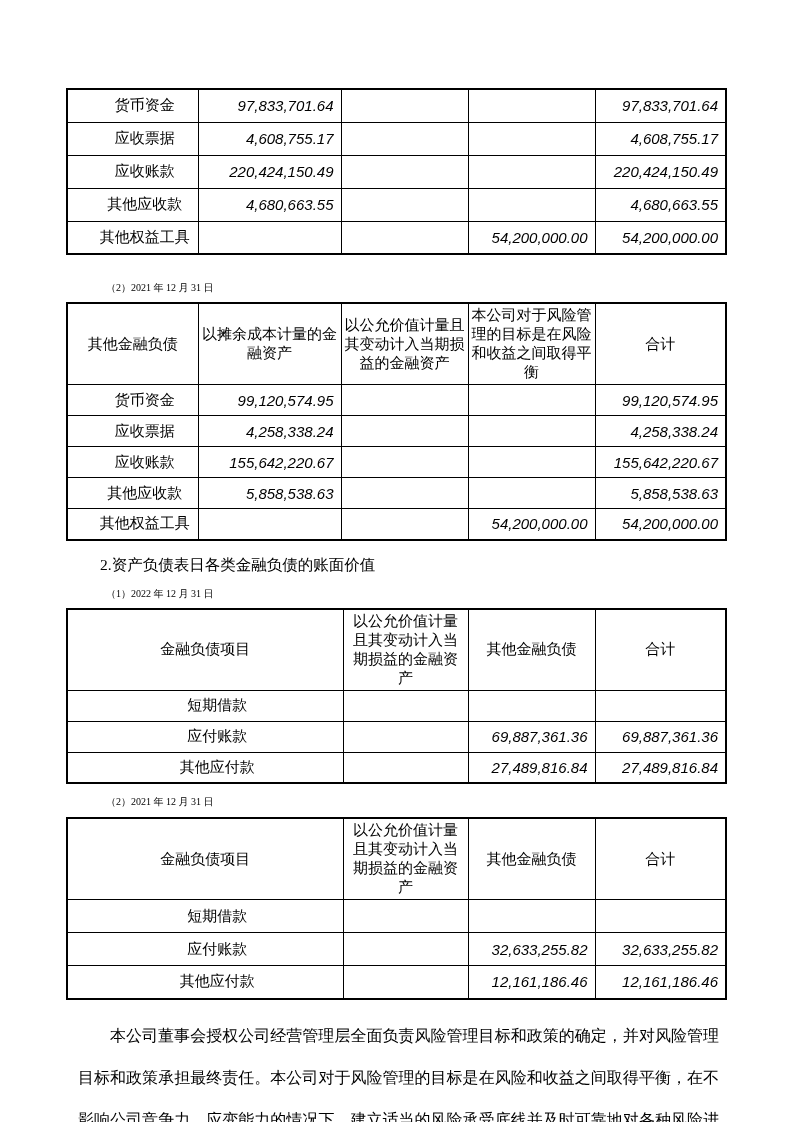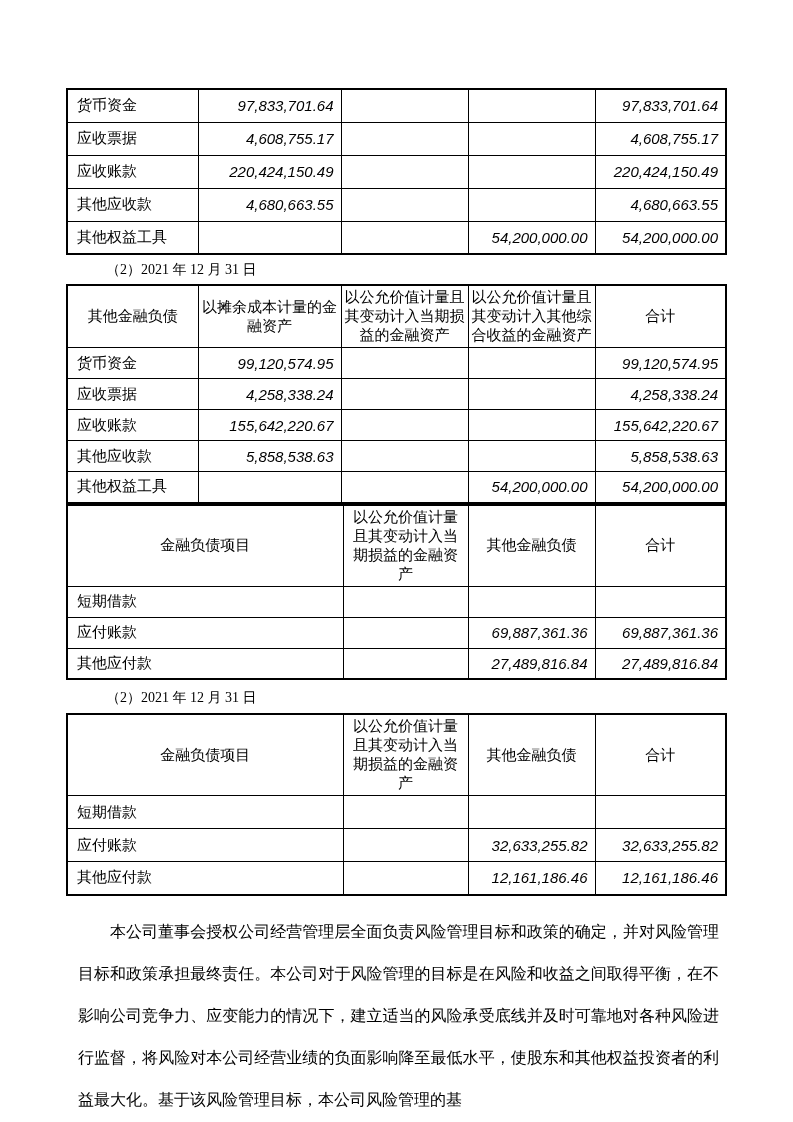--- a/index.html
+++ b/index.html
@@ -28,40 +28,40 @@
     vertical-align: middle;
     overflow: hidden;
   }
   table.fin th {
     text-align: center;
     line-height: 19px;
     padding: 2px 3px;
     font-family: "Liberation Serif", "DejaVu Serif", serif;
   }
   td.lbl {
-    text-align: left;
-    padding-left: 9px;
+    text-align: center;
+    padding-left: 24px;
     font-family: "Liberation Serif", "DejaVu Serif", serif;
   }
   td.num {
     text-align: right;
     padding-right: 7px;
     font-family: "Liberation Sans", "DejaVu Sans", sans-serif;
     font-size: 14.5px;
     font-style: italic;
   }
   table.assets td { height: 33px; }
   table.assets.t2 td { height: 31px; }
   table.assets.t2 tr.hdr th { height: 60px; }
   table.liab tr.hdr th { height: 56px; }
   table.liab td { height: 31px; }
   table.liab.t4 td { height: 33px; }
   .date-label {
-    margin: 6px 0 5px 106px;
-    font-size: 14px;
+    margin: 24px 0 5px 106px;
+    font-size: 10px;
     line-height: 18px;
   }
   .section-heading {
     margin: 14px 0 0 100px;
     font-size: 15.5px;
     line-height: 20px;
   }
   .date-label.l1 { margin-top: 10px; }
   .date-label.l2 { margin-top: 9px; margin-bottom: 6px; }
   .body-paragraph {
@@ -133,21 +133,21 @@
         <col style="width:143px">
         <col style="width:127px">
         <col style="width:127px">
         <col style="width:131px">
       </colgroup>
     <tbody>
       <tr class="hdr">
         <th>其他金融负债</th>
         <th>以摊余成本计量的金融资产</th>
         <th>以公允价值计量且其变动计入当期损益的金融资产</th>
-        <th>以公允价值计量且其变动计入其他综合收益的金融资产</th>
+        <th>本公司对于风险管理的目标是在风险和收益之间取得平衡</th>
         <th>合计</th>
       </tr>
       <tr>
         <td class="lbl">货币资金</td>
         <td class="num">99,120,574.95</td>
         <td class="num"></td>
         <td class="num"></td>
         <td class="num">99,120,574.95</td>
       </tr>
       <tr>
@@ -174,21 +174,23 @@
       <tr>
         <td class="lbl">其他权益工具</td>
         <td class="num"></td>
         <td class="num"></td>
         <td class="num">54,200,000.00</td>
         <td class="num">54,200,000.00</td>
       </tr>
     </tbody>
   </table>
 
-
+  <p class="section-heading">2.资产负债表日各类金融负债的账面价值</p>
+
+  <p class="date-label l1">（1）2022 年 12 月 31 日</p>
 
   <table class="fin liab t3">
     <colgroup>
         <col style="width:276px">
         <col style="width:125px">
         <col style="width:127px">
         <col style="width:131px">
       </colgroup>
     <tbody>
       <tr class="hdr">

